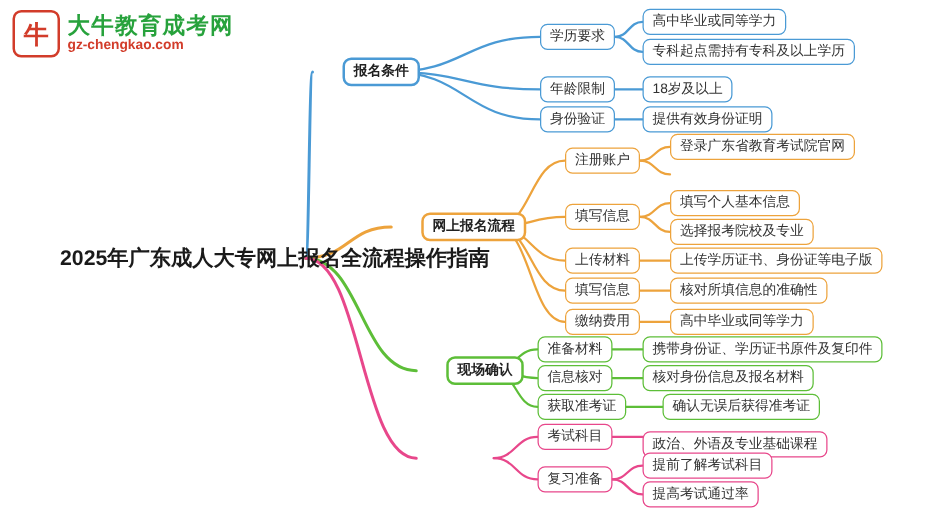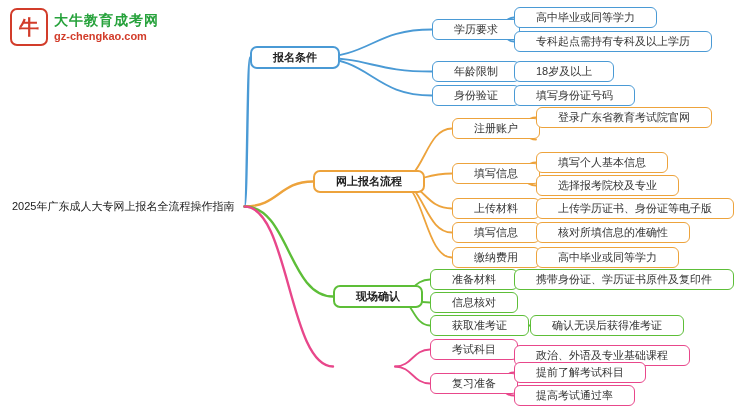--- a/index.html
+++ b/index.html
@@ -4,38 +4,38 @@
 <style>
   * { margin:0; padding:0; box-sizing:border-box; }
   html,body { background:#fff; }
   body { font-family:"Liberation Sans","DejaVu Sans",sans-serif; }
   #canvas { position:relative; width:750px; height:410px; background:#fff; overflow:hidden; }
   #links { position:absolute; left:0; top:0; z-index:1; }
   .node {
     position:absolute; white-space:nowrap; z-index:2;
     font-size:11px; line-height:15px; color:#333;
     background:#fff; border:1.5px solid #999; border-radius:6px;
-    padding:2px 21px;
+    padding:2px 7px;
   }
   .root {
     border:none; background:transparent; padding:2px 0;
-    font-weight:normal; font-size:11px; color:#1a1a1a;
+    font-weight:bold; font-size:17px; color:#1a1a1a;margin-left:36px;
   }
-  .l1 { border-width:2px; border-radius:7px; font-weight:bold; color:#222; }
+  .l1 { border-width:2px; border-radius:7px; font-weight:bold; color:#222;margin-left:24px; }
   .bd-blue   { border-color:var(--blue); }
   .bd-orange { border-color:var(--orange); }
   .bd-green  { border-color:var(--green);font-family:Liberation Serif, serif; }
   .bd-pink   { border-color:var(--pink); }
   .logo { position:absolute; left:10px; top:8px; display:flex; gap:6px; align-items:center; z-index:3; }
   .logo-box {
     width:38px; height:38px; border:2px solid var(--logo_red); border-radius:7px;
     color:var(--logo_red); display:flex; align-items:center; justify-content:center;
     font-weight:bold; font-size:20px; background:#fff;
   }
-  .logo-name { color:var(--logo_green); font-weight:bold; font-size:14px; line-height:17px; letter-spacing:1px; }
+  .logo-name { color:var(--logo_green); font-weight:bold; font-size:18px; line-height:17px; letter-spacing:1px; }
   .logo-url  { color:var(--logo_red); font-size:11px; font-weight:bold; line-height:14px; }
 </style>
 </head>
 <body>
 
 <div id="canvas">
   <svg id="links" width="750" height="410">
       <path d="M 244.59375 206.5 C 247.296875 206.5, 247.296875 57.5, 250 57.5" fill="none" stroke="#4a9ad5" stroke-width="2.4" stroke-linecap="round"></path>
       <path d="M 244.59375 206.5 C 278.796875 206.5, 278.796875 181.5, 313 181.5" fill="none" stroke="#eda33c" stroke-width="2.4" stroke-linecap="round"></path>
       <path d="M 244.59375 206.5 C 288.796875 206.5, 288.796875 296.5, 333 296.5" fill="none" stroke="#5dbe38" stroke-width="2.4" stroke-linecap="round"></path>
@@ -99,28 +99,29 @@
   <div class="node bd-green" id="n-c2-0" style="left:430px;top:269px">准备材料</div>
   <div class="node bd-green" id="n-c2-1" style="left:430px;top:292px">信息核对</div>
   <div class="node bd-green" id="n-c2-2" style="left:430px;top:315px">获取准考证</div>
 
   <div class="node bd-pink" id="n-c3-0" style="left:430px;top:339px">考试科目</div>
   <div class="node bd-pink" id="n-c3-1" style="left:430px;top:373px">复习准备</div>
 
   <div class="node bd-blue" style="left:514px;top:7px">高中毕业或同等学力</div>
   <div class="node bd-blue" style="left:514px;top:31px">专科起点需持有专科及以上学历</div>
   <div class="node bd-blue" style="left:514px;top:61px">18岁及以上</div>
-  <div class="node bd-blue" style="left:514px;top:85px">填写身份证号码</div>
+  <div class="node bd-blue" style="left:514px;top:85px">提供有效身份证明</div>
 
   <div class="node bd-orange" style="left:536px;top:107px">登录广东省教育考试院官网</div>
   <div class="node bd-orange" style="left:536px;top:152px">填写个人基本信息</div>
   <div class="node bd-orange" style="left:536px;top:175px">选择报考院校及专业</div>
   <div class="node bd-orange" style="left:536px;top:198px">上传学历证书、身份证等电子版</div>
   <div class="node bd-orange" style="left:536px;top:222px">核对所填信息的准确性</div>
   <div class="node bd-orange" style="left:536px;top:247px">高中毕业或同等学力</div>
 
   <div class="node bd-green" style="left:514px;top:269px">携带身份证、学历证书原件及复印件</div>
+  <div class="node bd-green" style="left:514px;top:292px">核对身份信息及报名材料</div>
   <div class="node bd-green" style="left:530px;top:315px">确认无误后获得准考证</div>
 
   <div class="node bd-pink" style="left:514px;top:345px">政治、外语及专业基础课程</div>
   <div class="node bd-pink" style="left:514px;top:362px">提前了解考试科目</div>
   <div class="node bd-pink" style="left:514px;top:385px">提高考试通过率</div>
 </div>
 
 </body></html>

